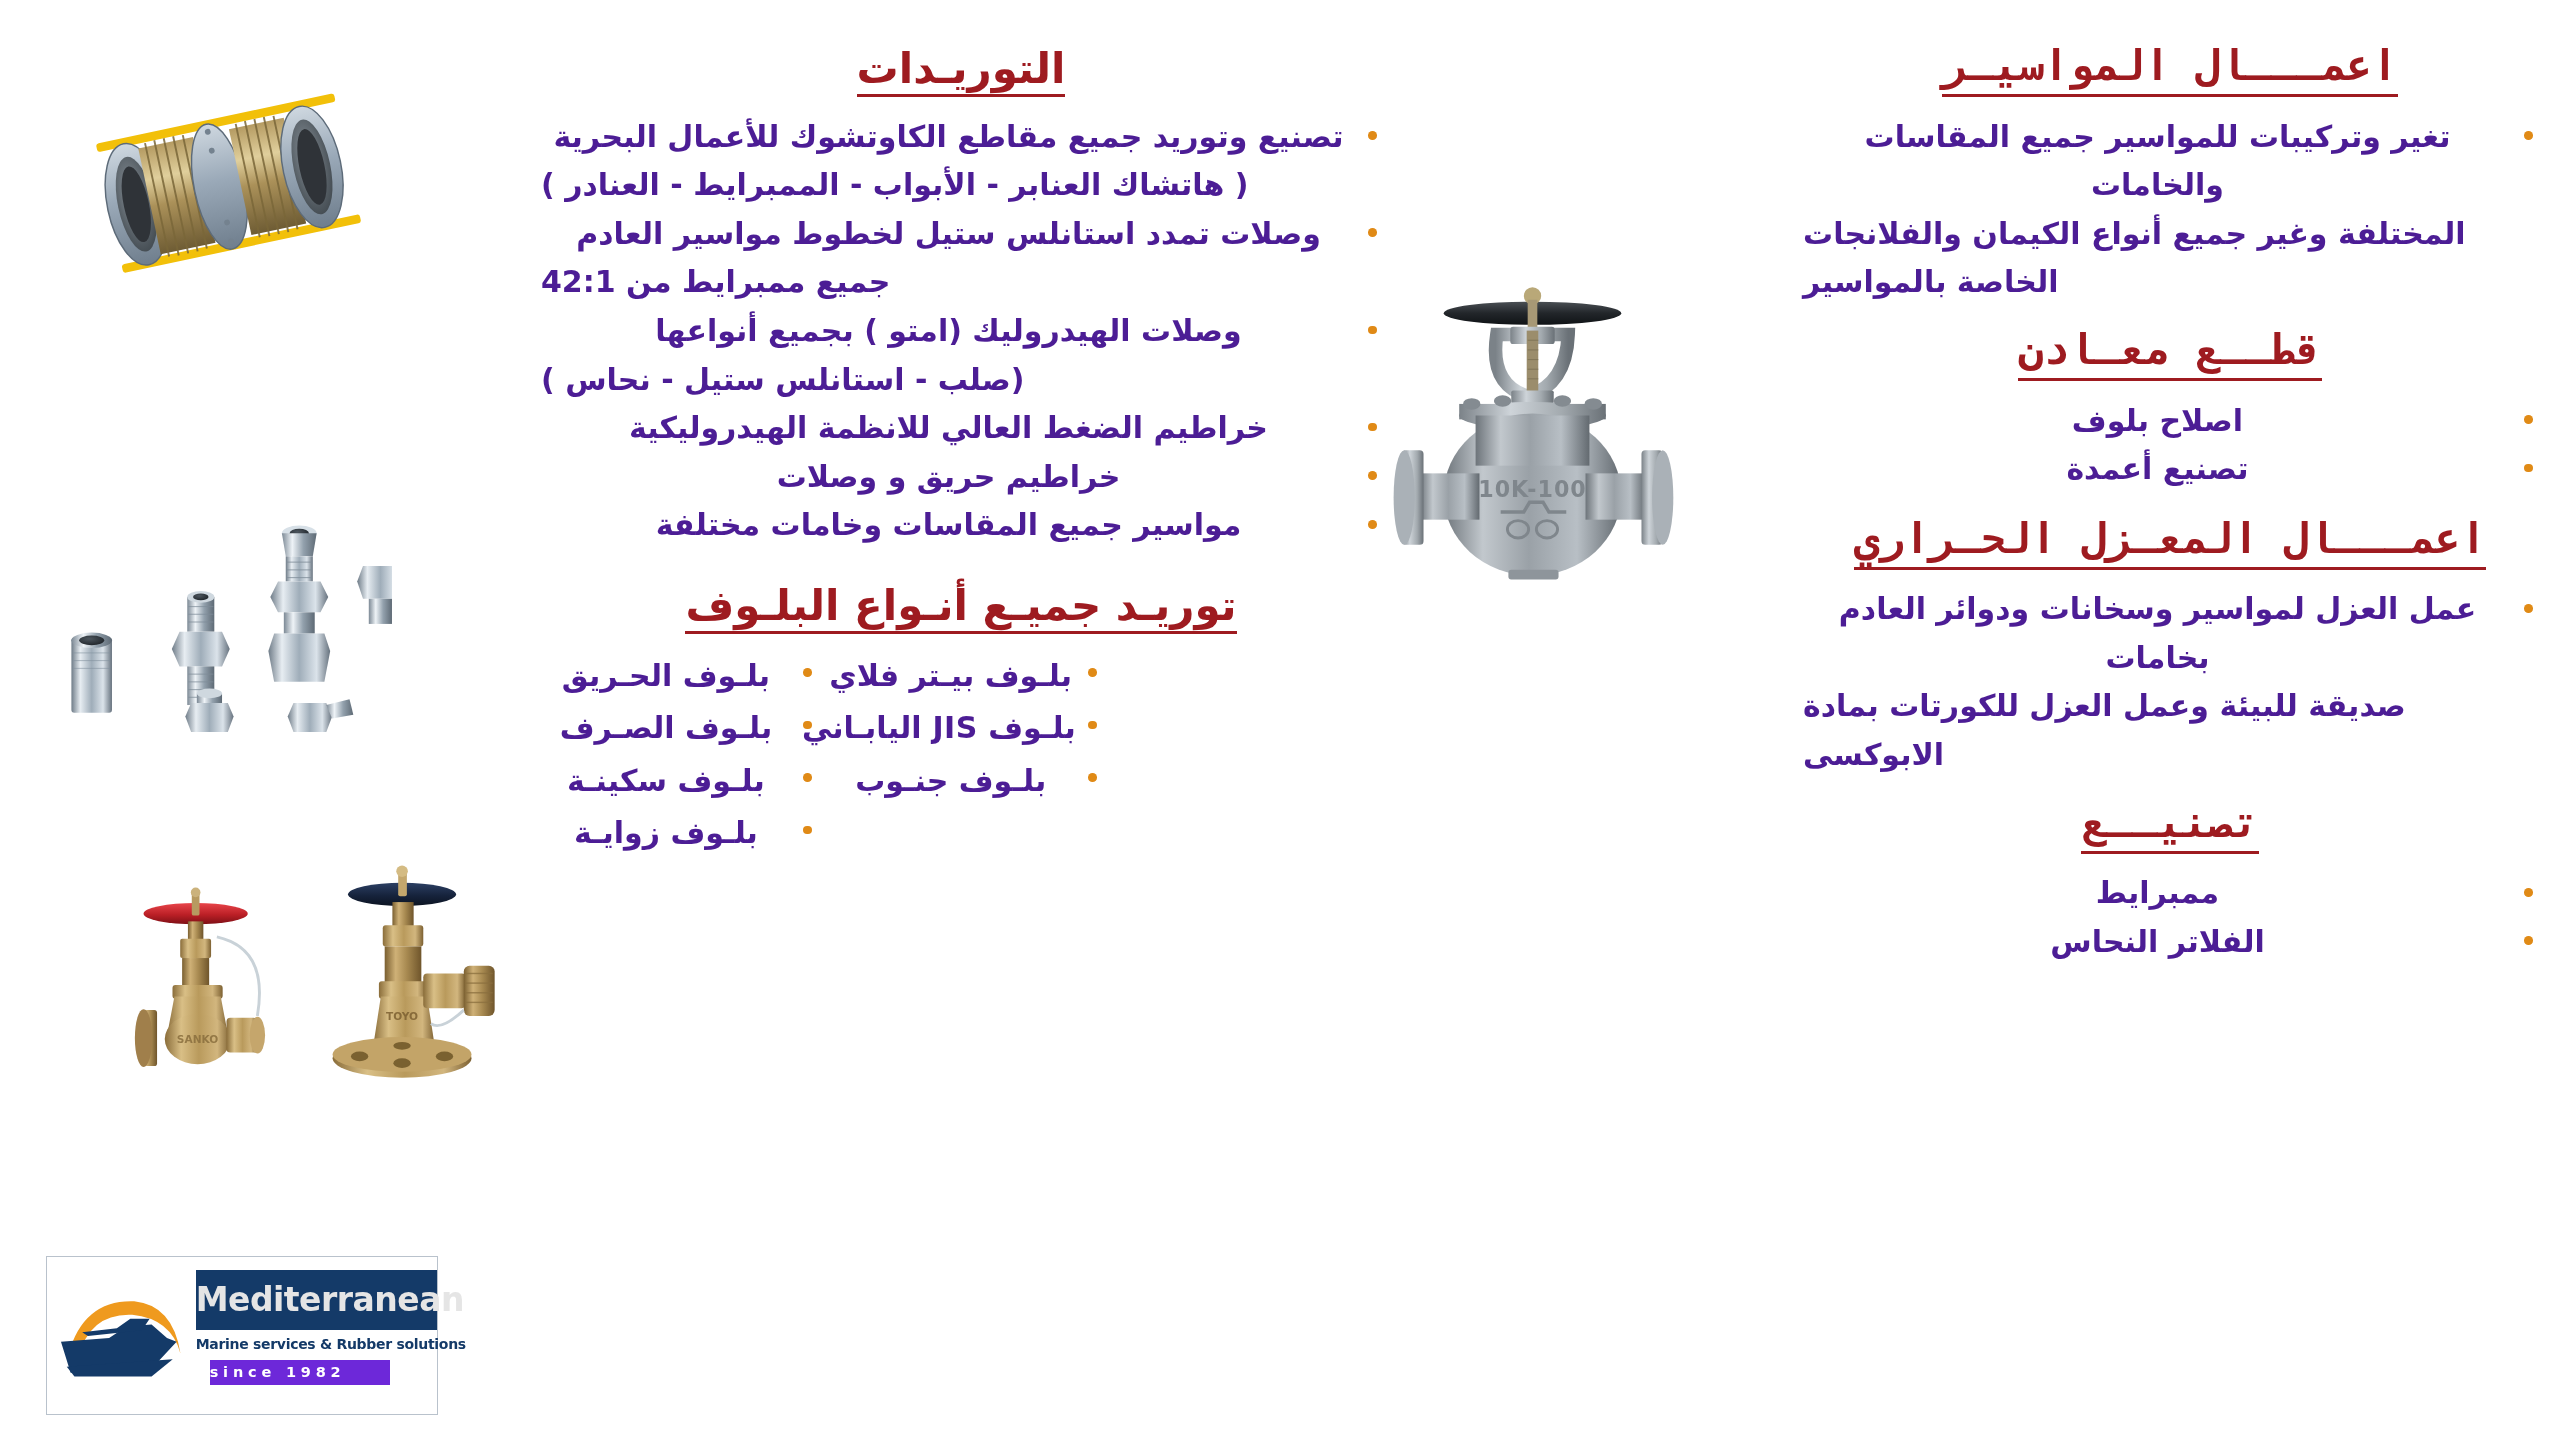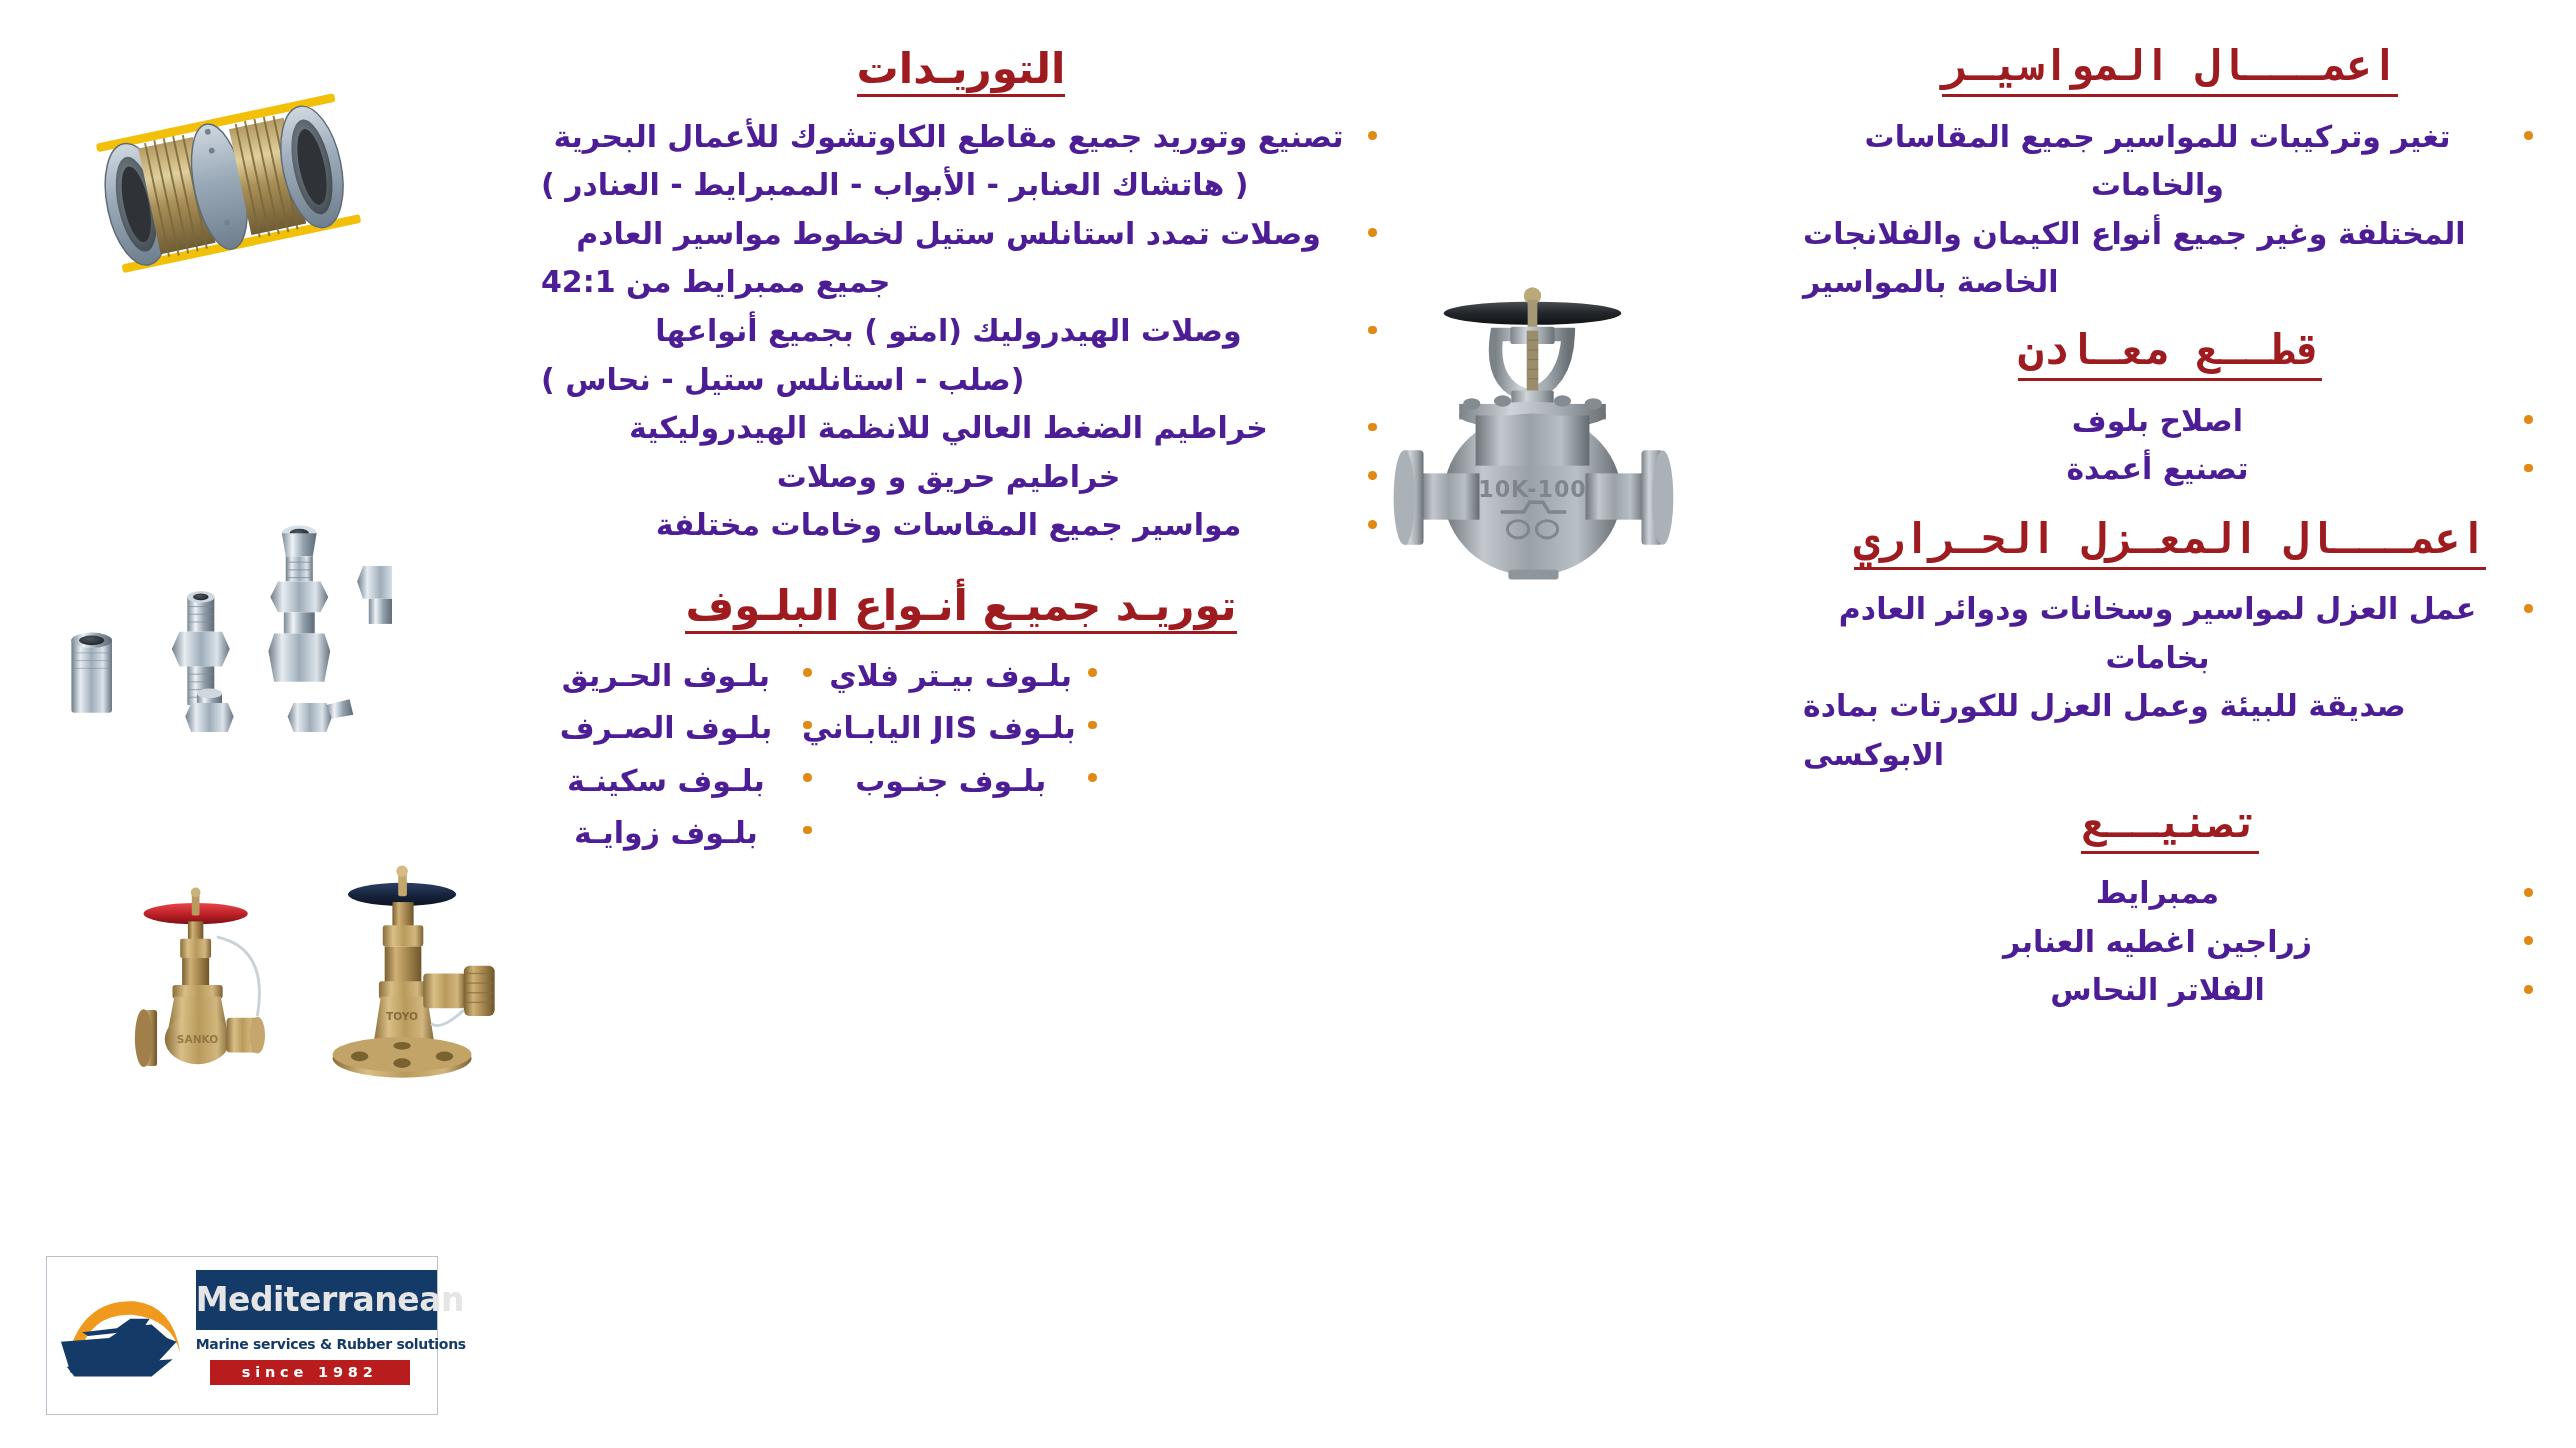--- a/index.html
+++ b/index.html
@@ -166,29 +166,29 @@
     font-size: 14px;
     letter-spacing: -0.3px;
     text-align: center;
     direction: ltr;
     white-space: nowrap;
   }
   #logo-since {
     position: absolute;
     left: 155px;
     top: 97px;
-    width: 200px;
+    width: 180px;
     height: 25px;
-    background: #b91c1c;
+    background: #6d28d9;
     color: #ffffff;
     font-weight: bold;
     font-size: 14.5px;
     letter-spacing: 4.8px;
     line-height: 25px;
-    text-align: center;
+    text-align: left;
     direction: ltr;
   }
 </style>
 </head>
 <body>
 
 <div id="slide">
 
   <div class="img-box" id="img-expansion-joint">
     <svg viewBox="0 0 290 190" width="280" height="184" xmlns="http://www.w3.org/2000/svg">
@@ -567,21 +567,20 @@
         </li>
       </ul>
     </div>
 
     <div class="sec-block" style="margin-top:23px;">
       <div class="sec-head">
         <span class="u">تصنيــع</span>
       </div>
       <ul class="blist">
         <li><span>ممبرايط</span></li>
-        <li><span>زراجين اغطيه العنابر</span></li>
         <li><span>الفلاتر النحاس</span></li>
       </ul>
     </div>
 
   </div>
 
   <div id="logo">
     <div id="logo-inner">
       <div id="logo-mark">
         <svg viewBox="0 0 140 110" width="135" height="106" xmlns="http://www.w3.org/2000/svg">

